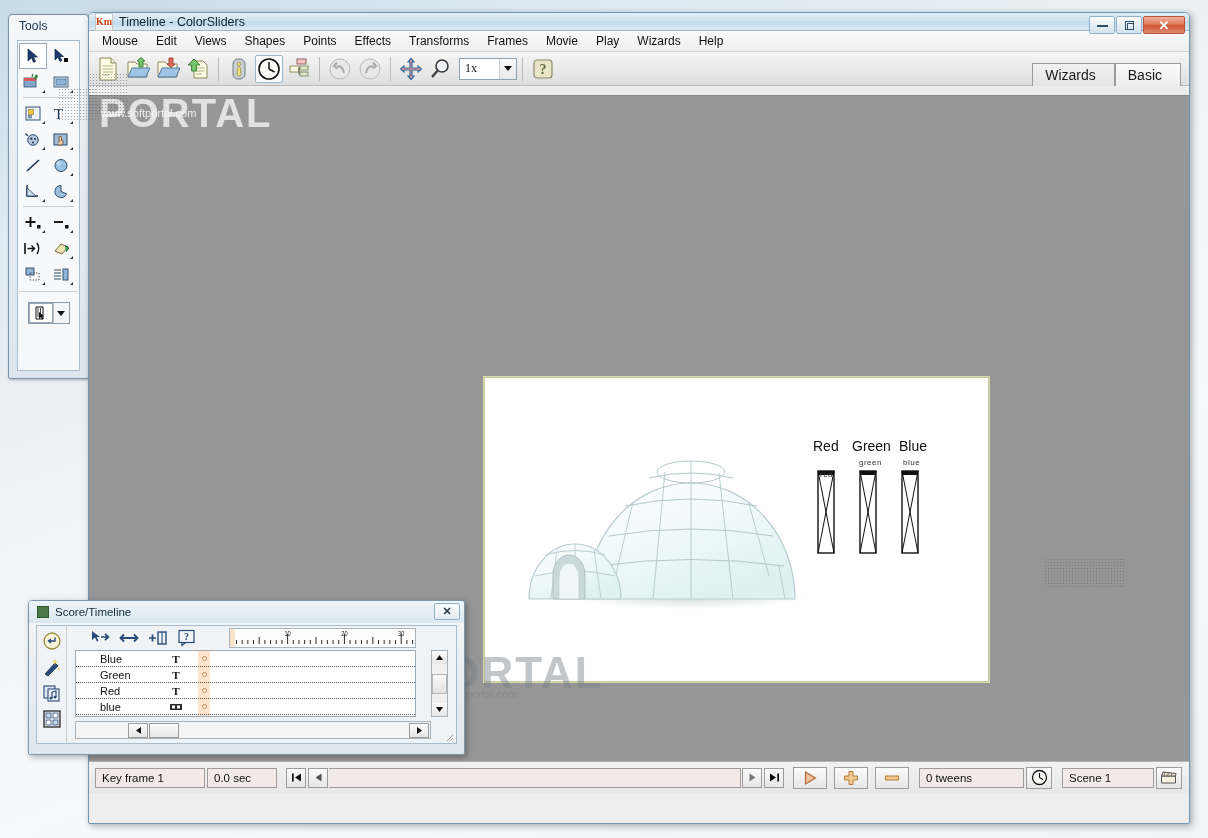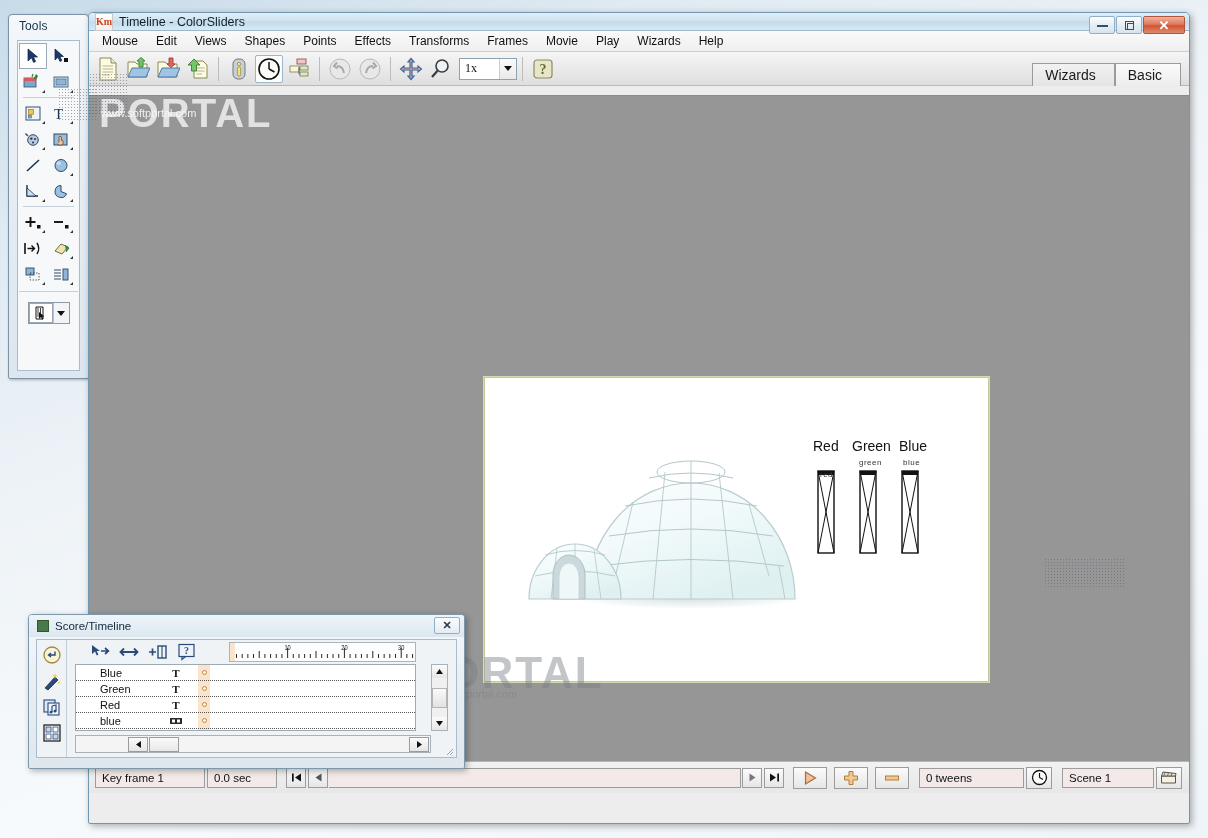--- a/index.html
+++ b/index.html
@@ -218,21 +218,20 @@
 
   
   #timeline-window {
     position:absolute; left:28px; top:600px;
     width:437px; height:155px;
     background: linear-gradient(180deg,#f6f9fb 0%,#e9eff4 40%,#dfe7ee 100%);
     border:1px solid #7e98ab;
     border-radius:4px 4px 2px 2px;
     box-shadow: 2px 2px 6px rgba(0,0,0,.3);
     overflow:hidden;
-    margin-top:14px;
   }
   #tl-title {
     height:22px; display:flex; align-items:center;
     background: linear-gradient(180deg,#eef5fa,#dbe7ef);
     position:relative;
   }
   #tl-icon { width:12px;height:12px;margin:0 6px 0 8px;background:#4a7a4a;border:1px solid #2d5a2d; }
   #tl-title-text { font-size:11.5px; color:#13293b; }
   #tl-close {
     position:absolute; right:4px; top:2px; width:26px;height:17px;

